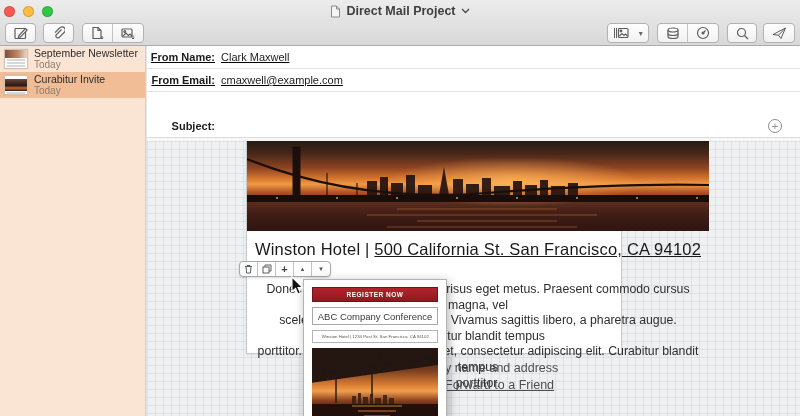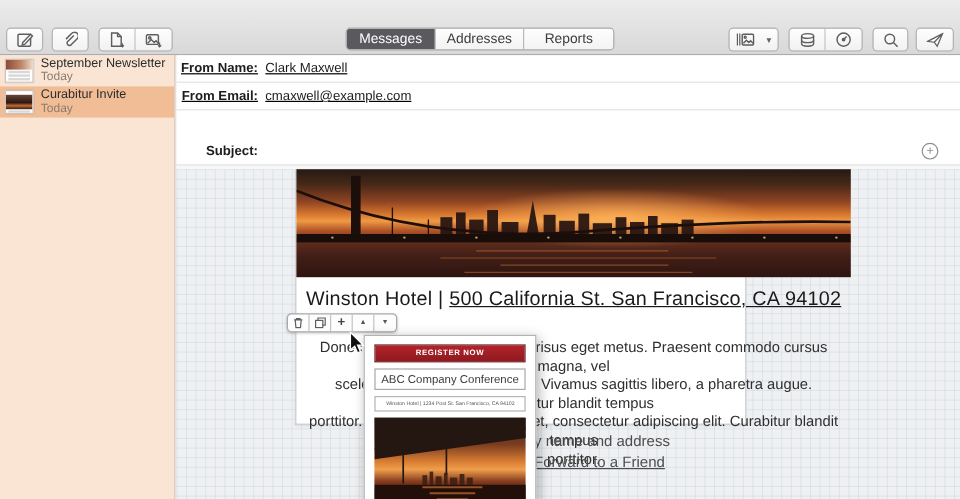--- a/index.html
+++ b/index.html
@@ -91,20 +91,37 @@
 
   
   .ic { stroke:#5e5e5e; fill:none; stroke-width:1.2; }
 </style>
 </head>
 <body>
 
 <div id="app">
 
   <div class="chrome">
+    <div class="titlebar">
+      <div class="lights">
+        <span class="light red"></span>
+        <span class="light yellow"></span>
+        <span class="light green"></span>
+      </div>
+      <div class="titlewrap">
+        <svg width="11" height="13" viewBox="0 0 11 13">
+          <path d="M1.5 1h5l3 3v8h-8z" fill="#f5f5f5" stroke="#8a8a8a" stroke-width="1"></path>
+          <path d="M6.5 1v3h3" fill="none" stroke="#8a8a8a" stroke-width="1"></path>
+        </svg>
+        <span>Direct Mail Project</span>
+        <svg width="9" height="6" viewBox="0 0 9 6">
+          <path d="M1 1l3.5 3.5L8 1" stroke="#4a4a4a" stroke-width="1.3" fill="none"></path>
+        </svg>
+      </div>
+    </div>
 
     <div class="toolbarrow">
 
       <div class="tbtn" style="left:5px;width:31px;">
         <svg class="ic" width="14" height="14" viewBox="0 0 14 14">
           <rect x="1" y="2.5" width="10.5" height="10" rx="1"></rect>
           <path d="M5 9.5L11.5 2.5l1.6 1.6L6.5 11l-2 .5z" fill="#fff"></path>
         </svg>
       </div>
       <div class="tbtn" style="left:43px;width:31px;">
@@ -123,25 +140,20 @@
         <div style="width:31px;">
           <svg class="ic" width="14" height="13" viewBox="0 0 14 13">
             <rect x="1" y="2" width="10" height="8" rx="1"></rect>
               <circle cx="3.8" cy="4.6" r="0.9"></circle>
               <path d="M2 9l3-3 2.5 2.5L9 7l2 2"></path>
               <path d="M12 8.5v3.5m-1.3-1.3L12 12l1.3-1.3" stroke-width="1"></path>
           </svg>
         </div>
       </div>
 
-      <div class="tabs">
-        <div class="tab active">Messages</div>
-        <div class="tab">Addresses</div>
-        <div class="tab">Reports</div>
-      </div>
 
       <div class="tseg" style="left:607px;width:42px;">
         <div style="width:26px;border-right:none;">
           <svg class="ic" width="16" height="12" viewBox="0 0 16 12">
             <path d="M1.5 1v10M3.5 1v10" stroke-width="1"></path>
               <rect x="5.5" y="1.5" width="9.5" height="9" rx="1"></rect>
               <circle cx="8" cy="4" r="0.8"></circle>
               <path d="M6.5 9l2.5-2.5L11 8.5l1.5-1.5 2 2"></path>
           </svg>
         </div>

